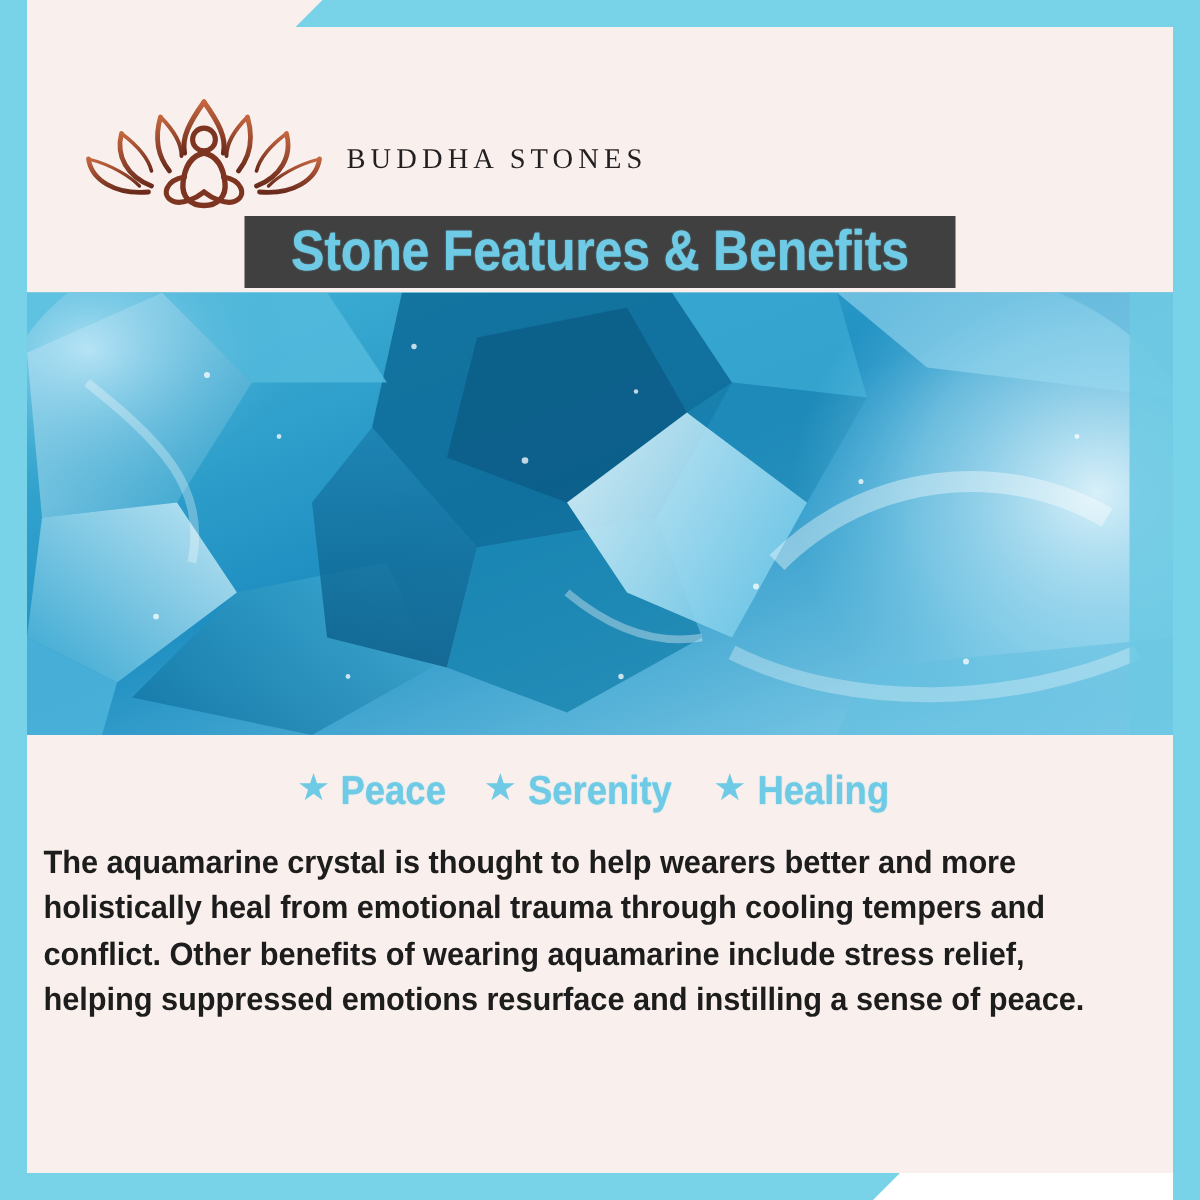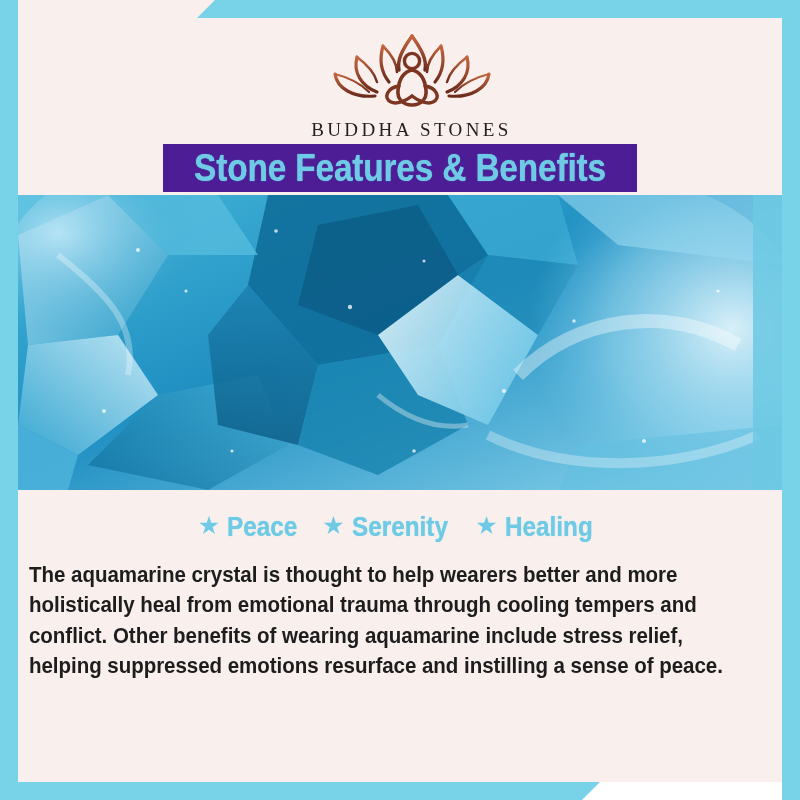--- a/index.html
+++ b/index.html
@@ -45,37 +45,37 @@
     position:absolute;
     top:18px; left:18px; right:18px; bottom:18px;
     background:#f9f0ed;
     overflow:hidden;
     z-index:2;
   }
 
   
   .logo-wrap{
     position:absolute; top:0; left:0; right:0; height:160px;
-    display:flex; flex-direction:column; align-items:center; justify-content:flex-start;
+    display:flex; flex-direction:row; align-items:center; justify-content:flex-start;
     padding-top:12px;
     margin-left:23px;
   }
   .logo-mark{ width:190px; height:84px; display:block; }
   .logo-text{
     margin-top:5px;
     font-family:"Liberation Serif", serif;
     font-size:19px; letter-spacing:3.4px; color:#231f20; font-weight:400;
   }
 
   
   .title-bar{
     position:absolute;
     left:145px; top:126px;
     width:474px; height:48px;
-    background:#4c1d95;
+    background:#404040;
     display:flex; align-items:center; justify-content:center;
     z-index:4;
   }
   .title-text{
     font-size:38px; font-weight:700; color:#6fcbe5;
     letter-spacing:-0.2px;
     transform:scaleX(.88); transform-origin:center;
     white-space:nowrap;
     text-shadow:0 0 1px #6fcbe5;
   }

